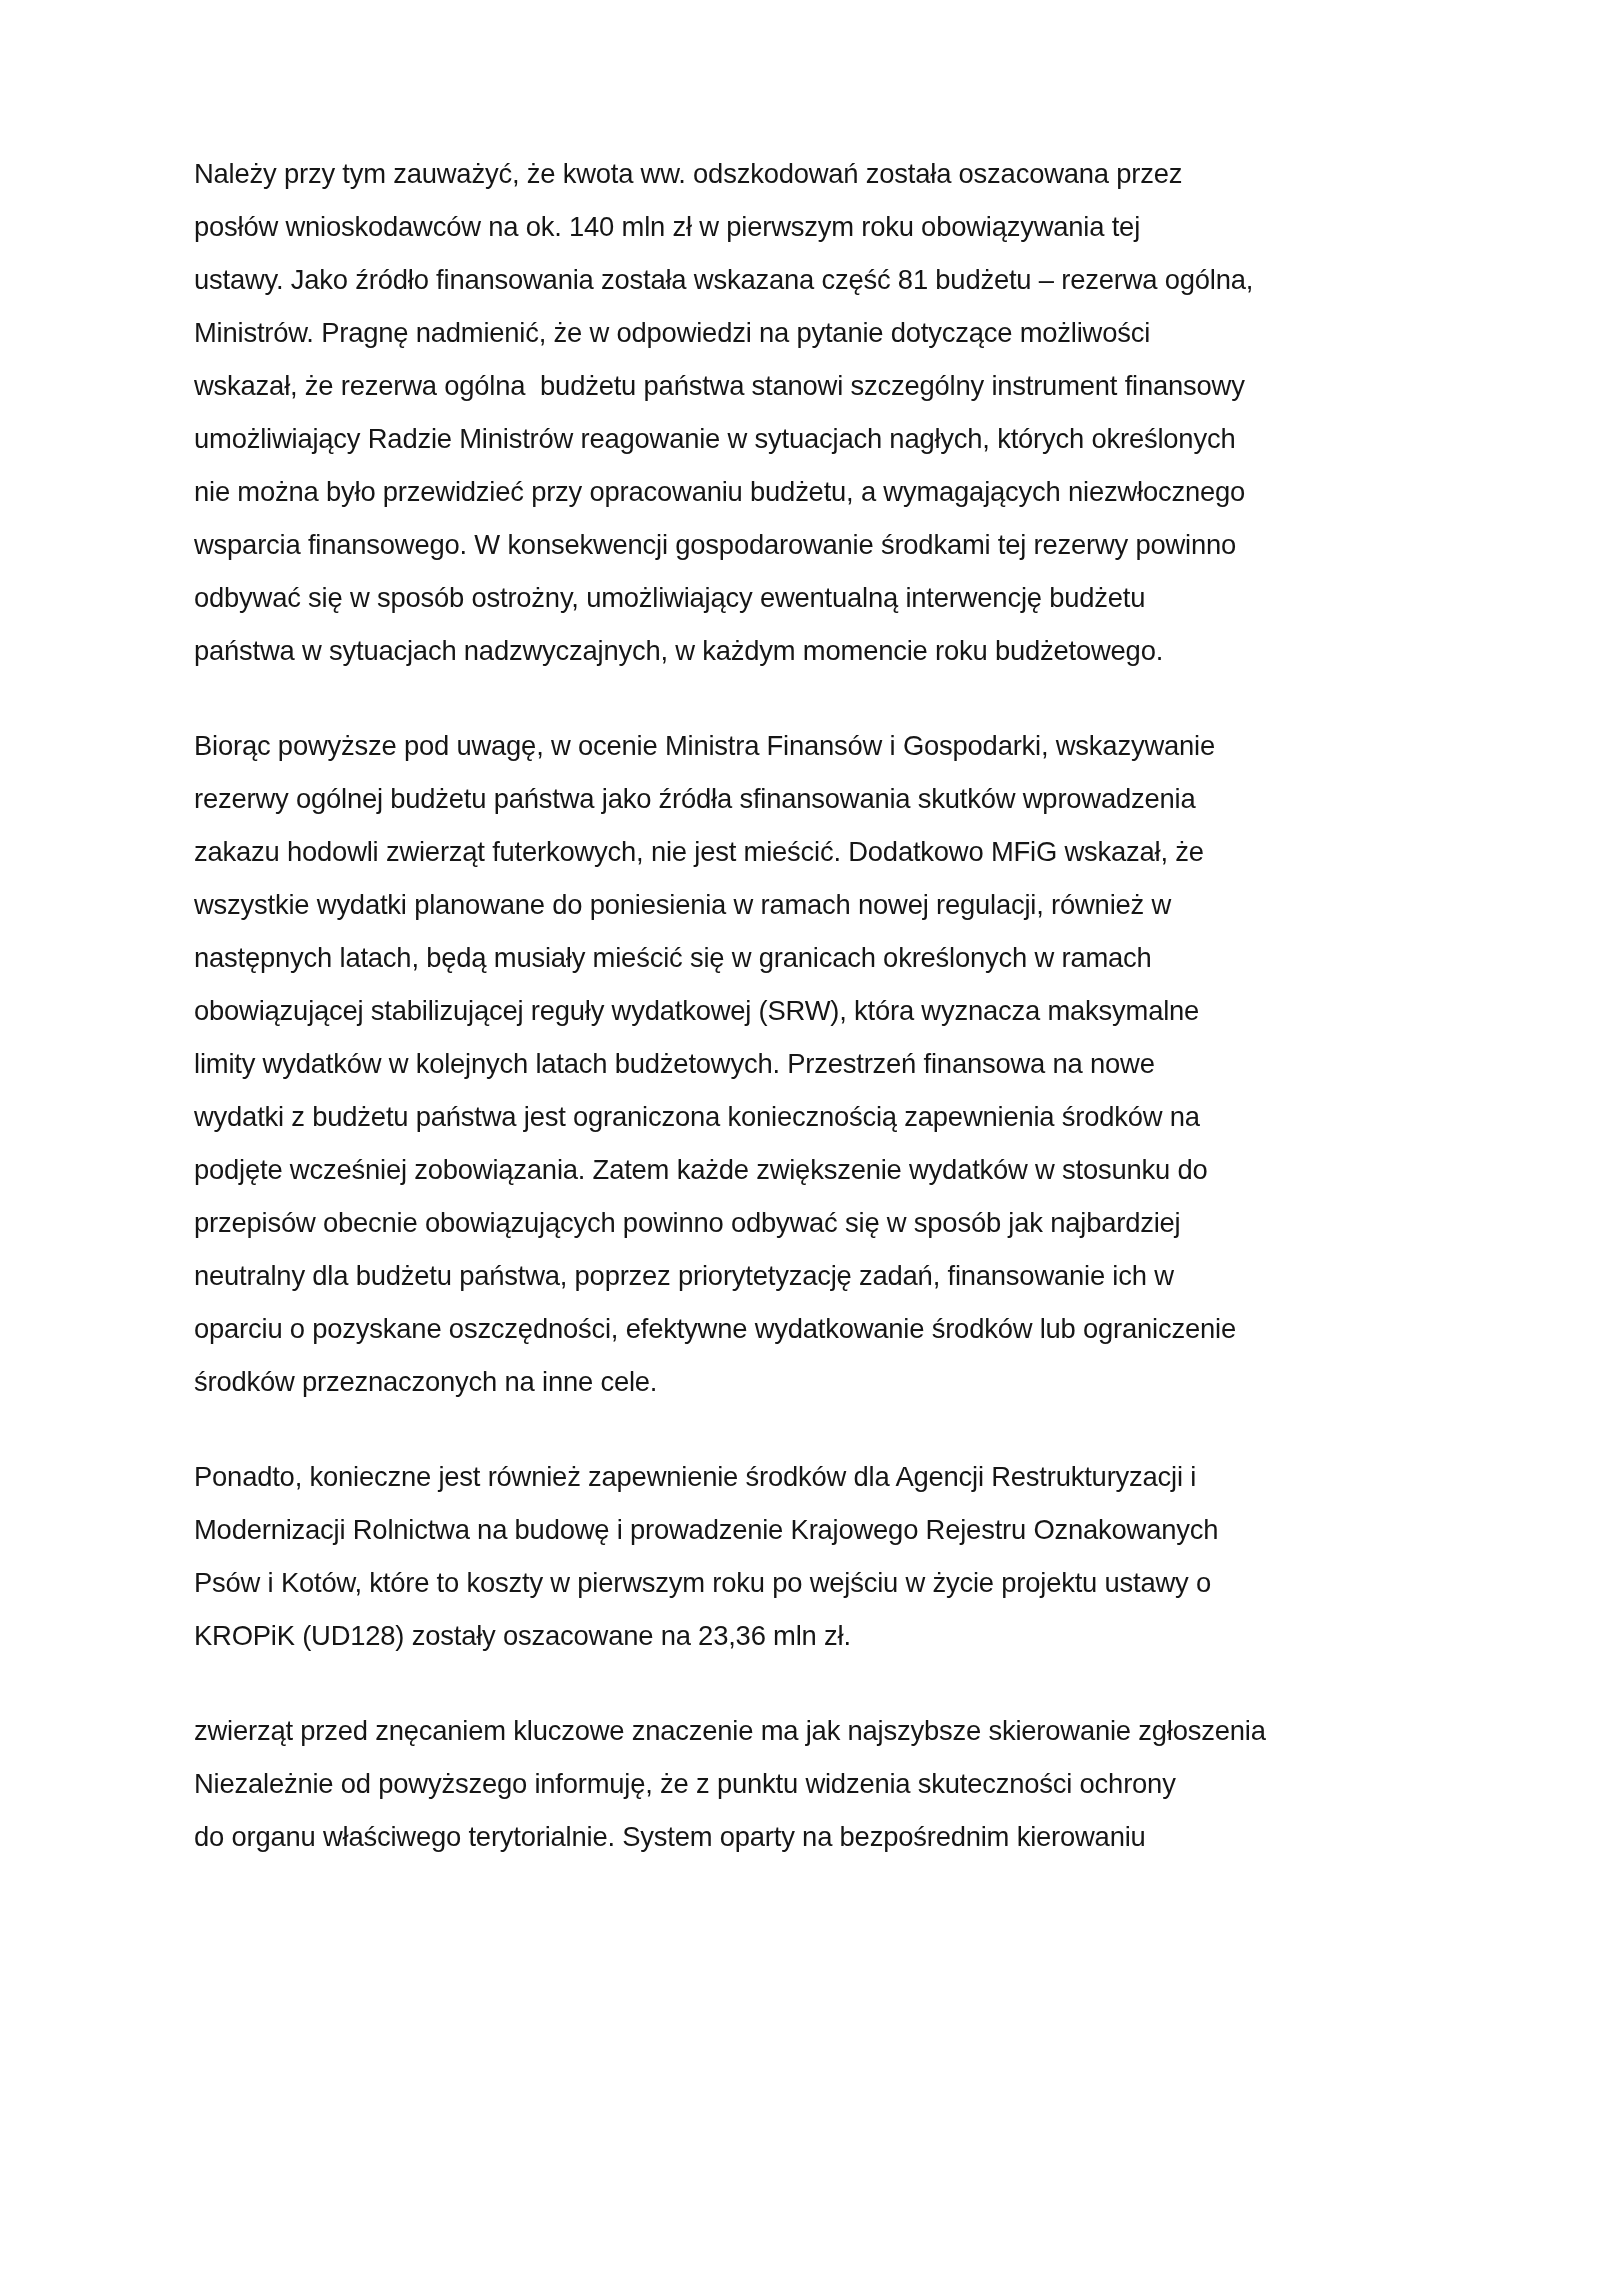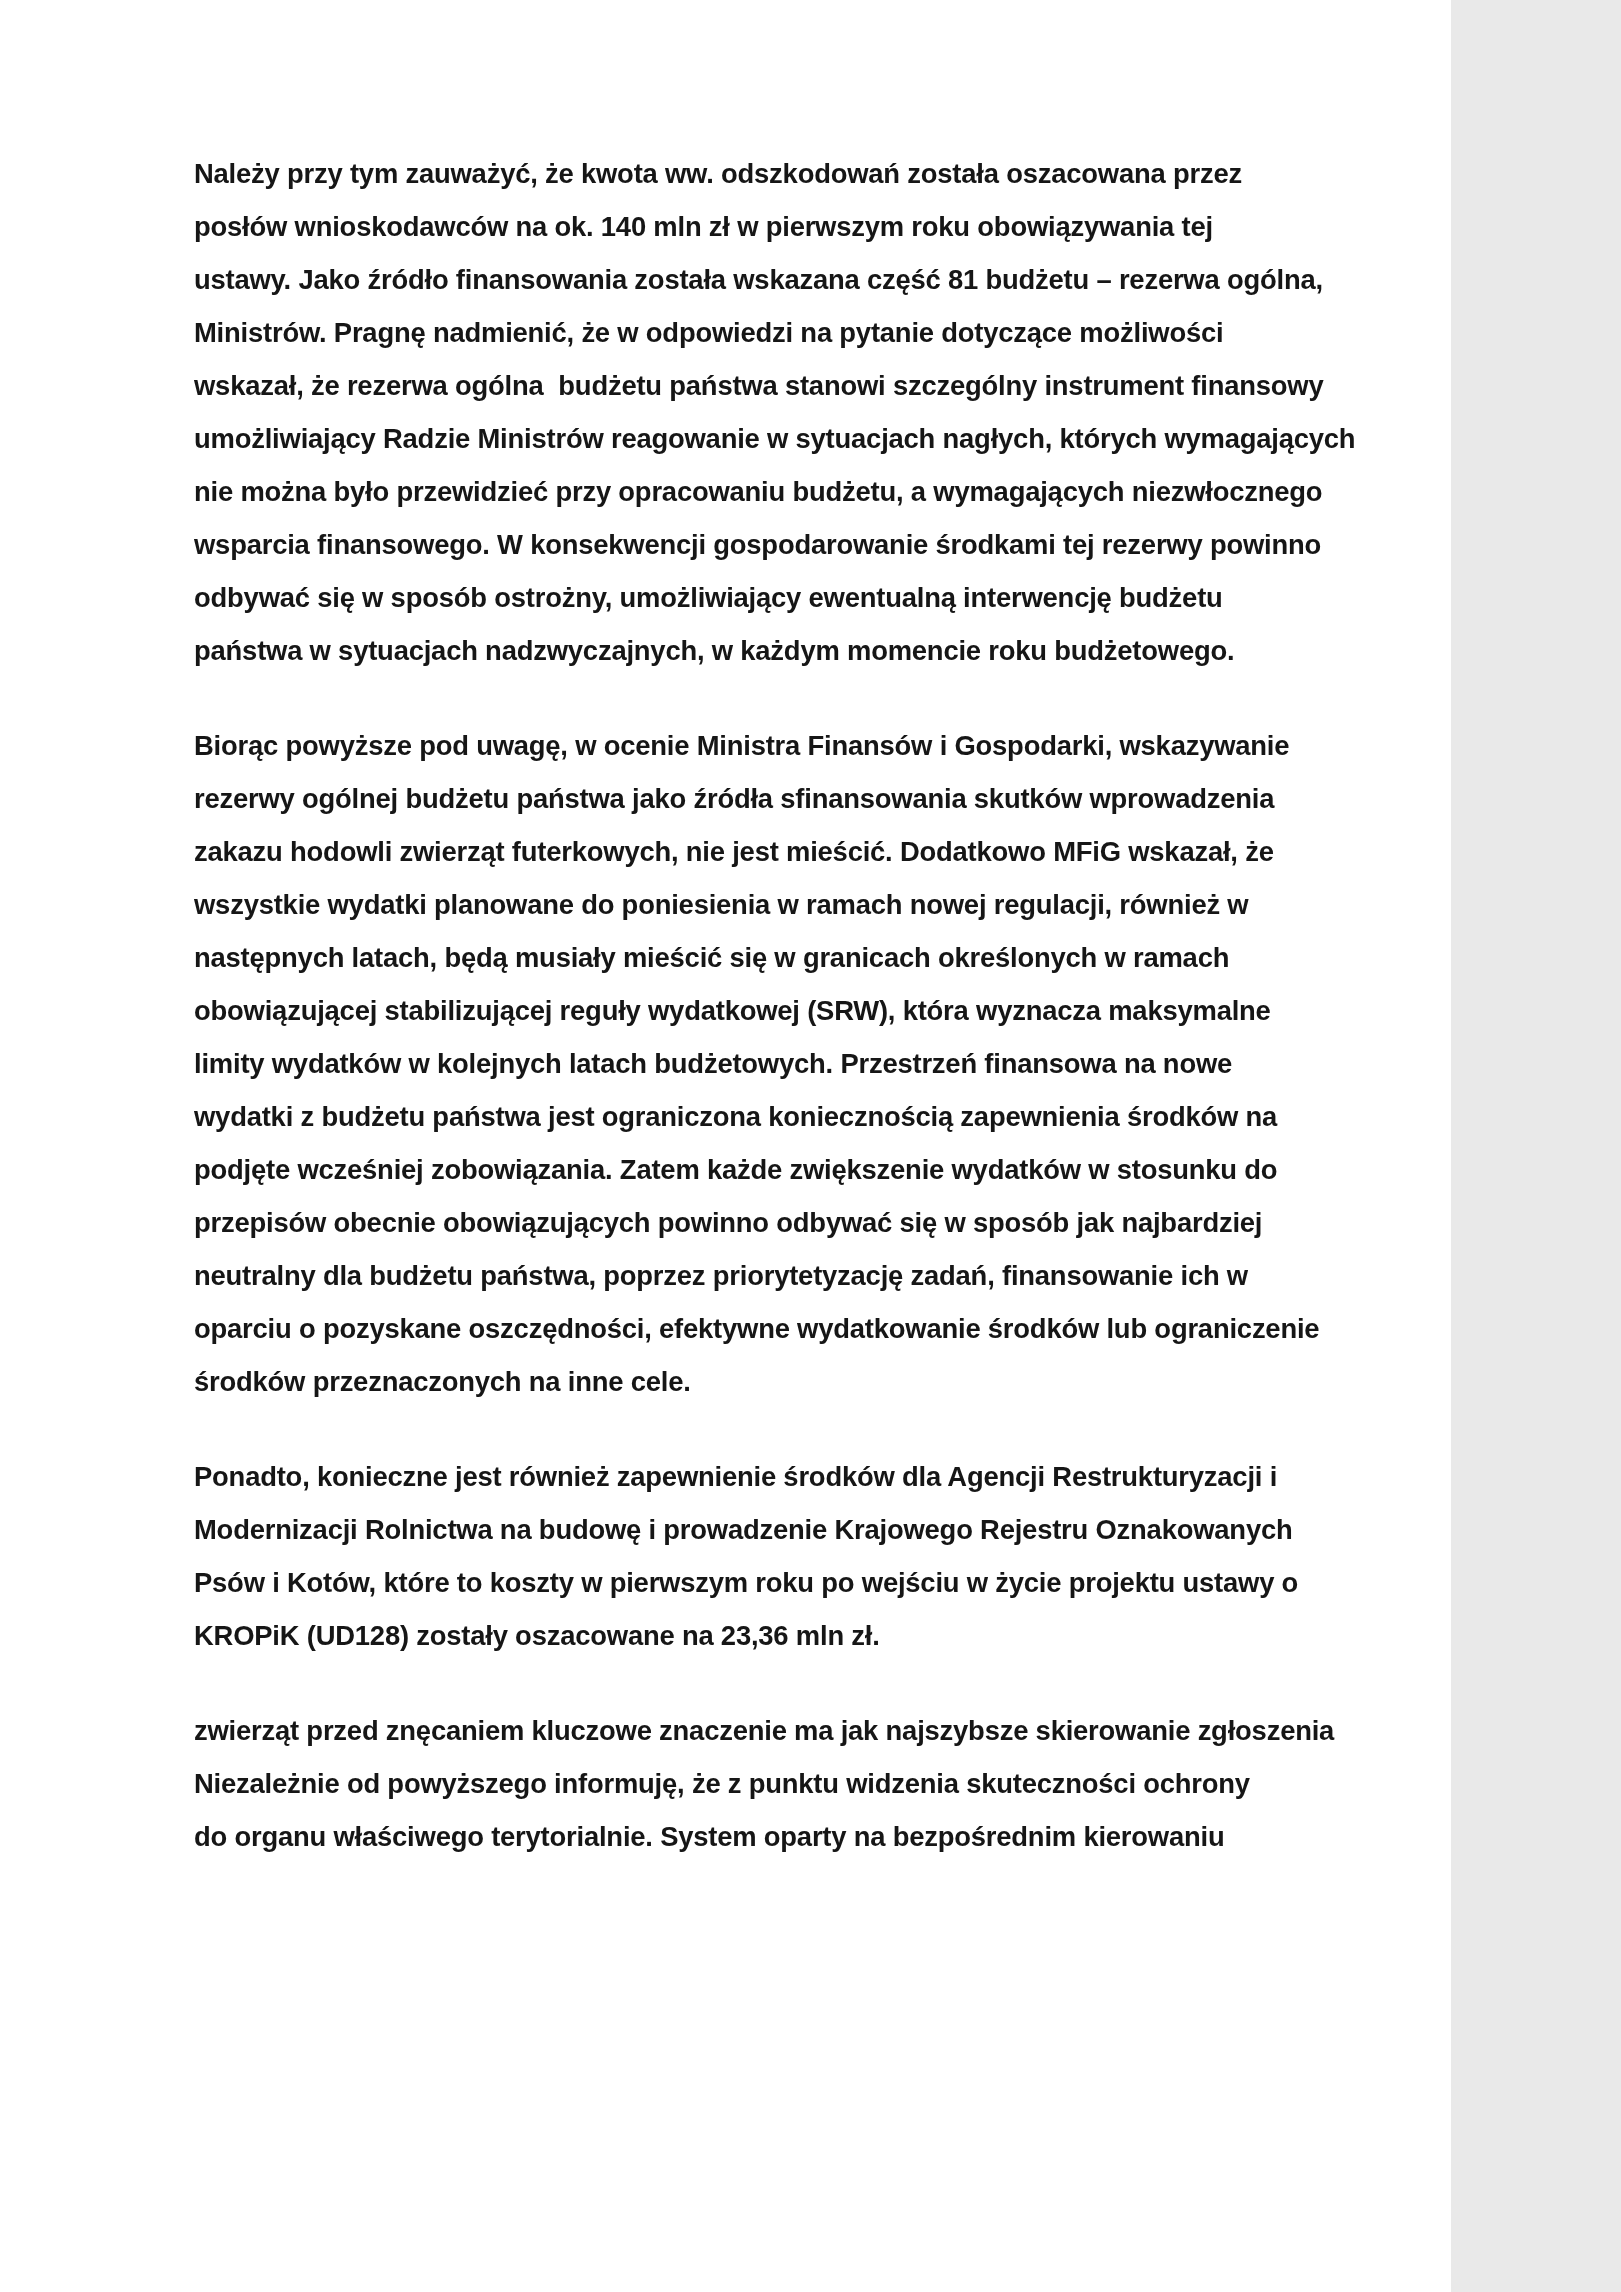--- a/index.html
+++ b/index.html
@@ -2,26 +2,25 @@
 <html><head>
 <meta charset="utf-8">
 <style>
   html, body {
     margin: 0;
     padding: 0;
     background: #e9e9e9;
   }
   .page {
     position: relative;
-    width: 1451px;
+    width: 1621px;
     height: 2293px;
     background: #ffffff;
     overflow: hidden;
     font-family: "Liberation Sans", "DejaVu Sans", sans-serif;
-    font-weight: bold;
   }
   .doc-body {
     position: absolute;
     left: 194px;
     top: 147px;
     width: 1196px;
     color: #161616;
     font-size: 27.4px;
     line-height: 53px;
     letter-spacing: -0.2px;
@@ -39,21 +38,21 @@
 <body>
 
 <div class="page">
   <main class="doc-body">
       <p class="para">
         <span class="line">Należy przy tym zauważyć, że kwota ww. odszkodowań została oszacowana przez</span>
         <span class="line">posłów wnioskodawców na ok. 140 mln zł w pierwszym roku obowiązywania tej</span>
         <span class="line">ustawy. Jako źródło finansowania została wskazana część 81 budżetu – rezerwa ogólna,</span>
         <span class="line">Ministrów. Pragnę nadmienić, że w odpowiedzi na pytanie dotyczące możliwości</span>
         <span class="line">wskazał, że rezerwa ogólna  budżetu państwa stanowi szczególny instrument finansowy</span>
-        <span class="line">umożliwiający Radzie Ministrów reagowanie w sytuacjach nagłych, których wymagających</span>
+        <span class="line">umożliwiający Radzie Ministrów reagowanie w sytuacjach nagłych, których określonych</span>
         <span class="line">nie można było przewidzieć przy opracowaniu budżetu, a wymagających niezwłocznego</span>
         <span class="line">wsparcia finansowego. W konsekwencji gospodarowanie środkami tej rezerwy powinno</span>
         <span class="line">odbywać się w sposób ostrożny, umożliwiający ewentualną interwencję budżetu</span>
         <span class="line">państwa w sytuacjach nadzwyczajnych, w każdym momencie roku budżetowego.</span>
       </p>
       <p class="para">
         <span class="line">Biorąc powyższe pod uwagę, w ocenie Ministra Finansów i Gospodarki, wskazywanie</span>
         <span class="line">rezerwy ogólnej budżetu państwa jako źródła sfinansowania skutków wprowadzenia</span>
         <span class="line">zakazu hodowli zwierząt futerkowych, nie jest mieścić. Dodatkowo MFiG wskazał, że</span>
         <span class="line">wszystkie wydatki planowane do poniesienia w ramach nowej regulacji, również w</span>

